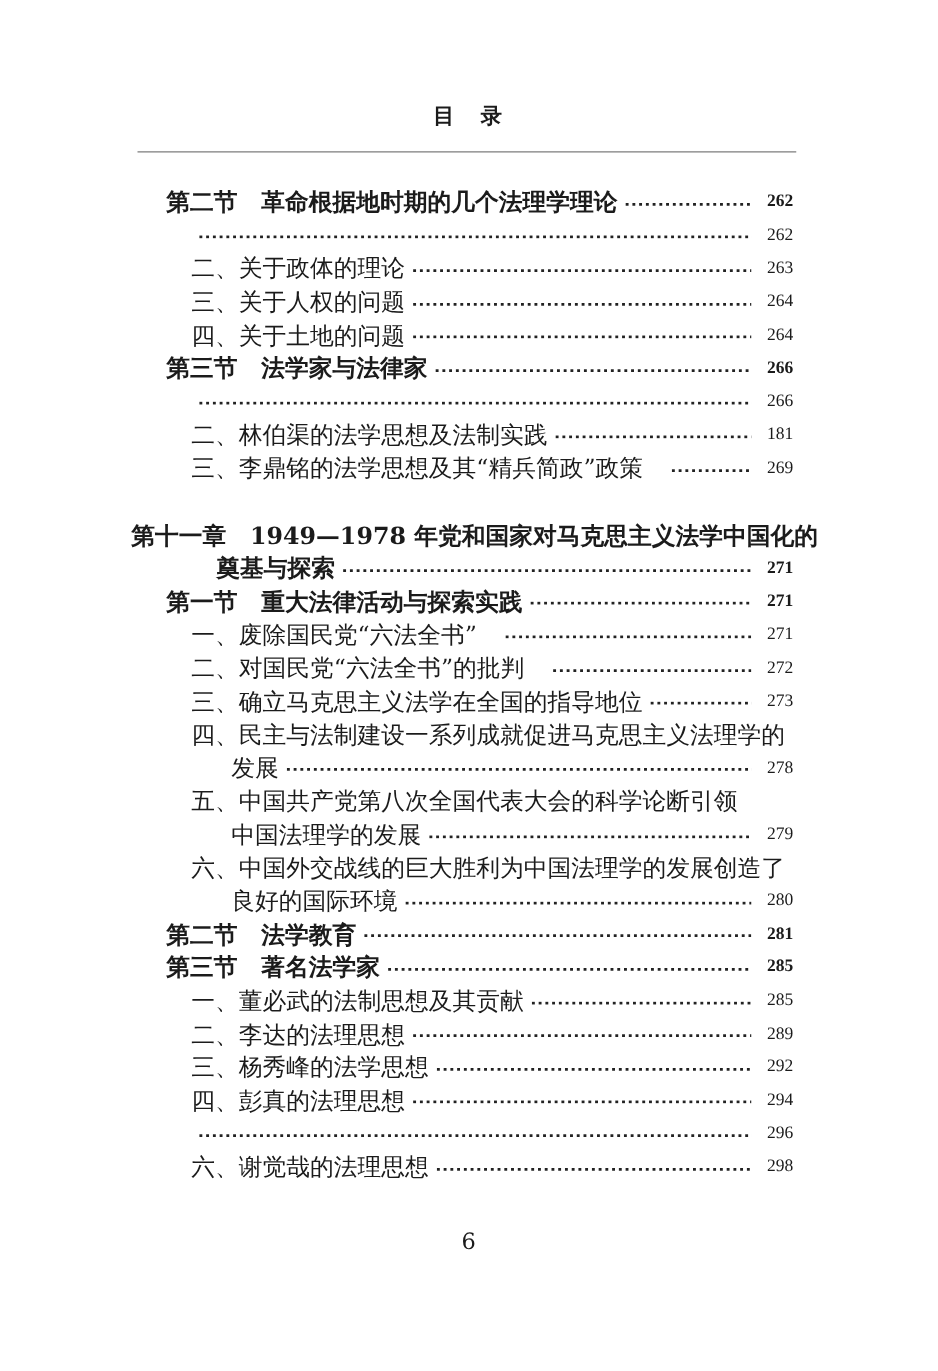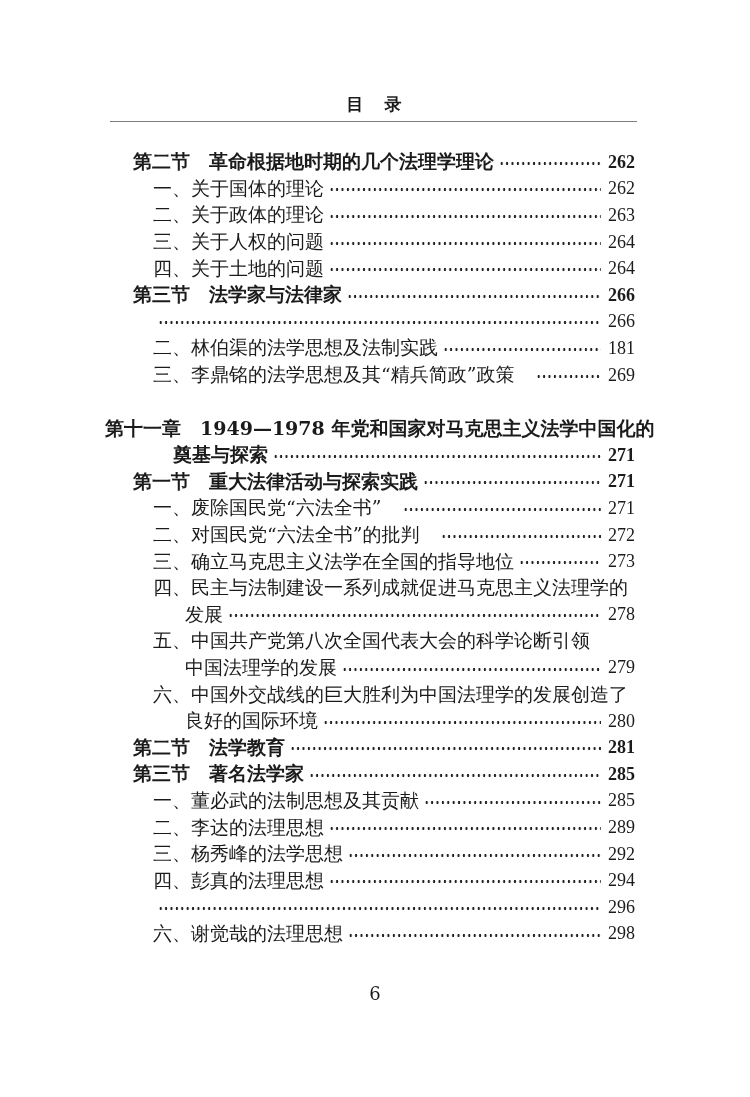--- a/index.html
+++ b/index.html
@@ -7,21 +7,21 @@
     width: 750px; height: 1097px;
     background: #ffffff;
     color: #1b1b1b;
     font-family: "DejaVu Serif", "Liberation Serif", serif;
     position: relative;
     overflow: hidden;
   }
   .sheet { position: absolute; inset: 0; background: #ffffff; }
 
   .header-title {
-    position: absolute; top: 93px; left: 0; width: 750px;
+    position: absolute; top: 81px; left: 0; width: 750px;
     text-align: center;
     font-size: 17px; font-weight: 600;
     letter-spacing: 2px;
   }
   .header-rule {
     position: absolute; top: 121px; left: 110px;
     width: 527px; height: 1px;
     background: #7d7d7d;
   }
 
@@ -40,22 +40,22 @@
     flex: 1 1 auto; min-width: 10px;
     align-self: stretch;
     margin: 0 7px 0 5px;
     background-image: radial-gradient(circle, #222222 1.1px, rgba(0,0,0,0) 1.4px);
     background-size: 5.4px 5px;
     background-repeat: repeat-x;
     background-position: left 55%;
   }
   .pg {
     flex: 0 0 32px;
-    text-align: left;
-    font-size: 18px;
+    text-align: center;
+    font-size: 14px;
     font-family: "Liberation Serif", "DejaVu Serif", serif;
   }
 
   .lv-chapter, .lv-chapcont, .lv-section { font-weight: bold; }
   .lv-chapter  { padding-left: 0; }
   .lv-section  { padding-left: 28px; }
   .lv-sub      { padding-left: 48px; }
   .lv-chapcont { padding-left: 68px; }
   .lv-subcont  { padding-left: 80px; }
 
@@ -76,21 +76,20 @@
   <div class="header-title">目　录</div>
   <div class="header-rule"></div>
   <div class="toc">
   <div class="line lv-section">
     <span class="txt">第二节　革命根据地时期的几个法理学理论</span>
     <span class="leader"></span>
     <span class="pg">262</span>
   </div>
 
   <div class="line lv-sub">
-    <span class="txt">一、关于国体的理论</span>
     <span class="leader"></span>
     <span class="pg">262</span>
   </div>
 
   <div class="line lv-sub">
     <span class="txt">二、关于政体的理论</span>
     <span class="leader"></span>
     <span class="pg">263</span>
   </div>
 

